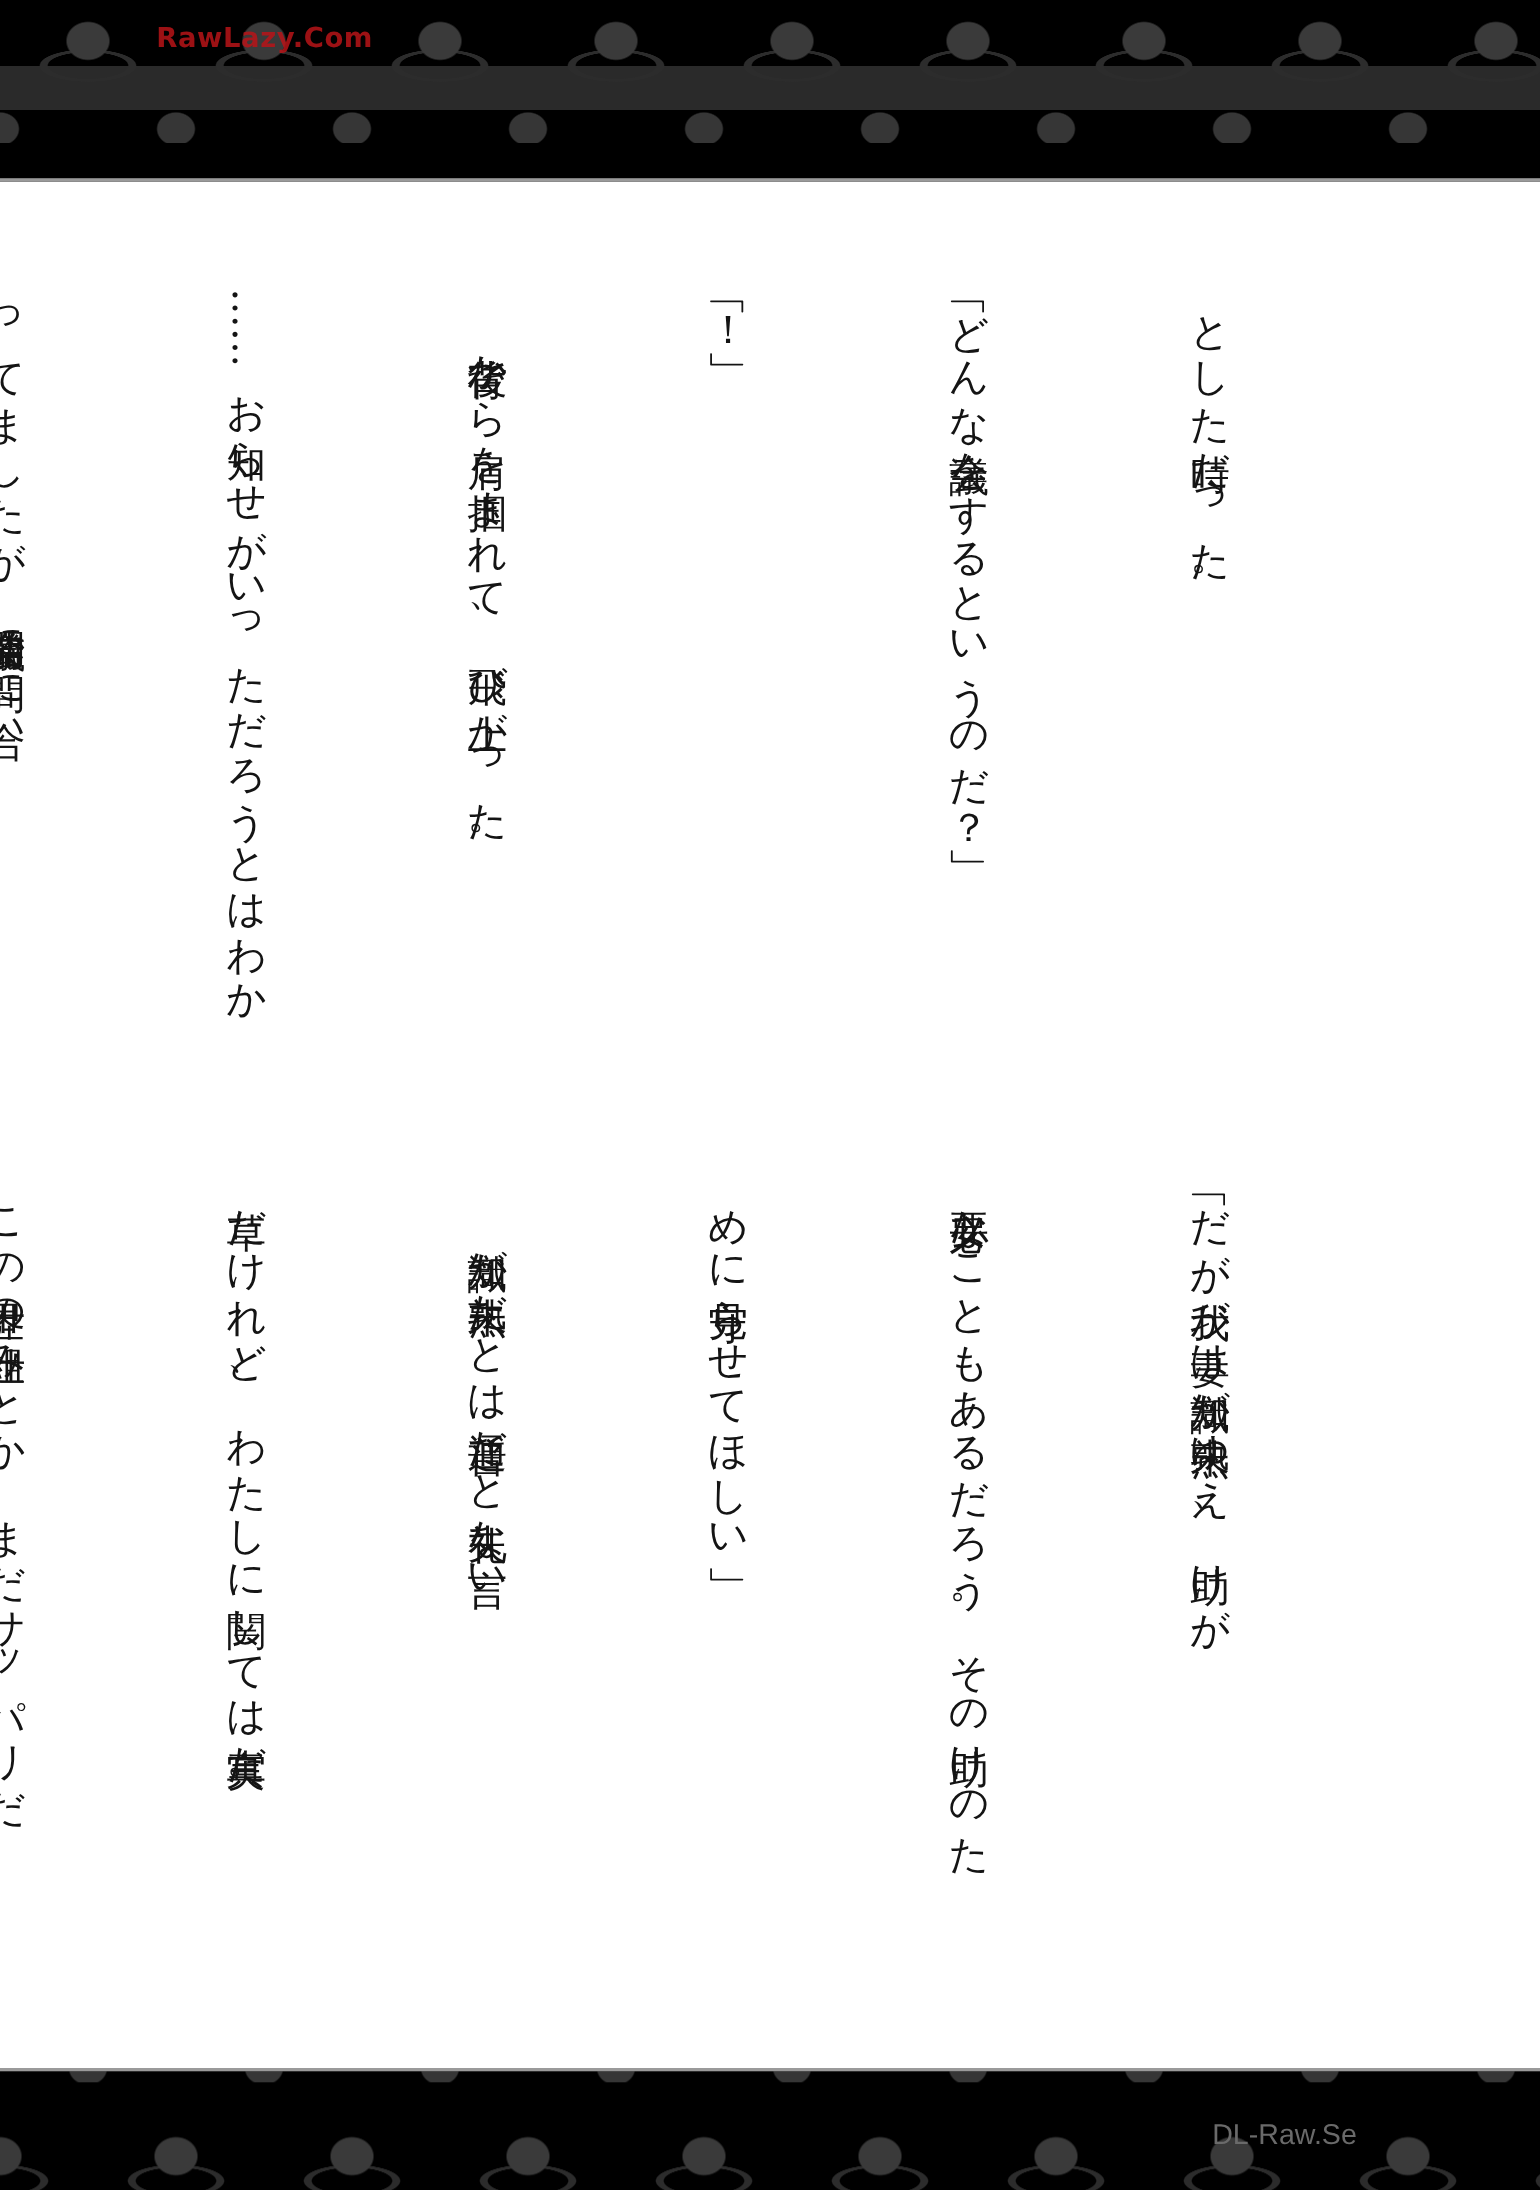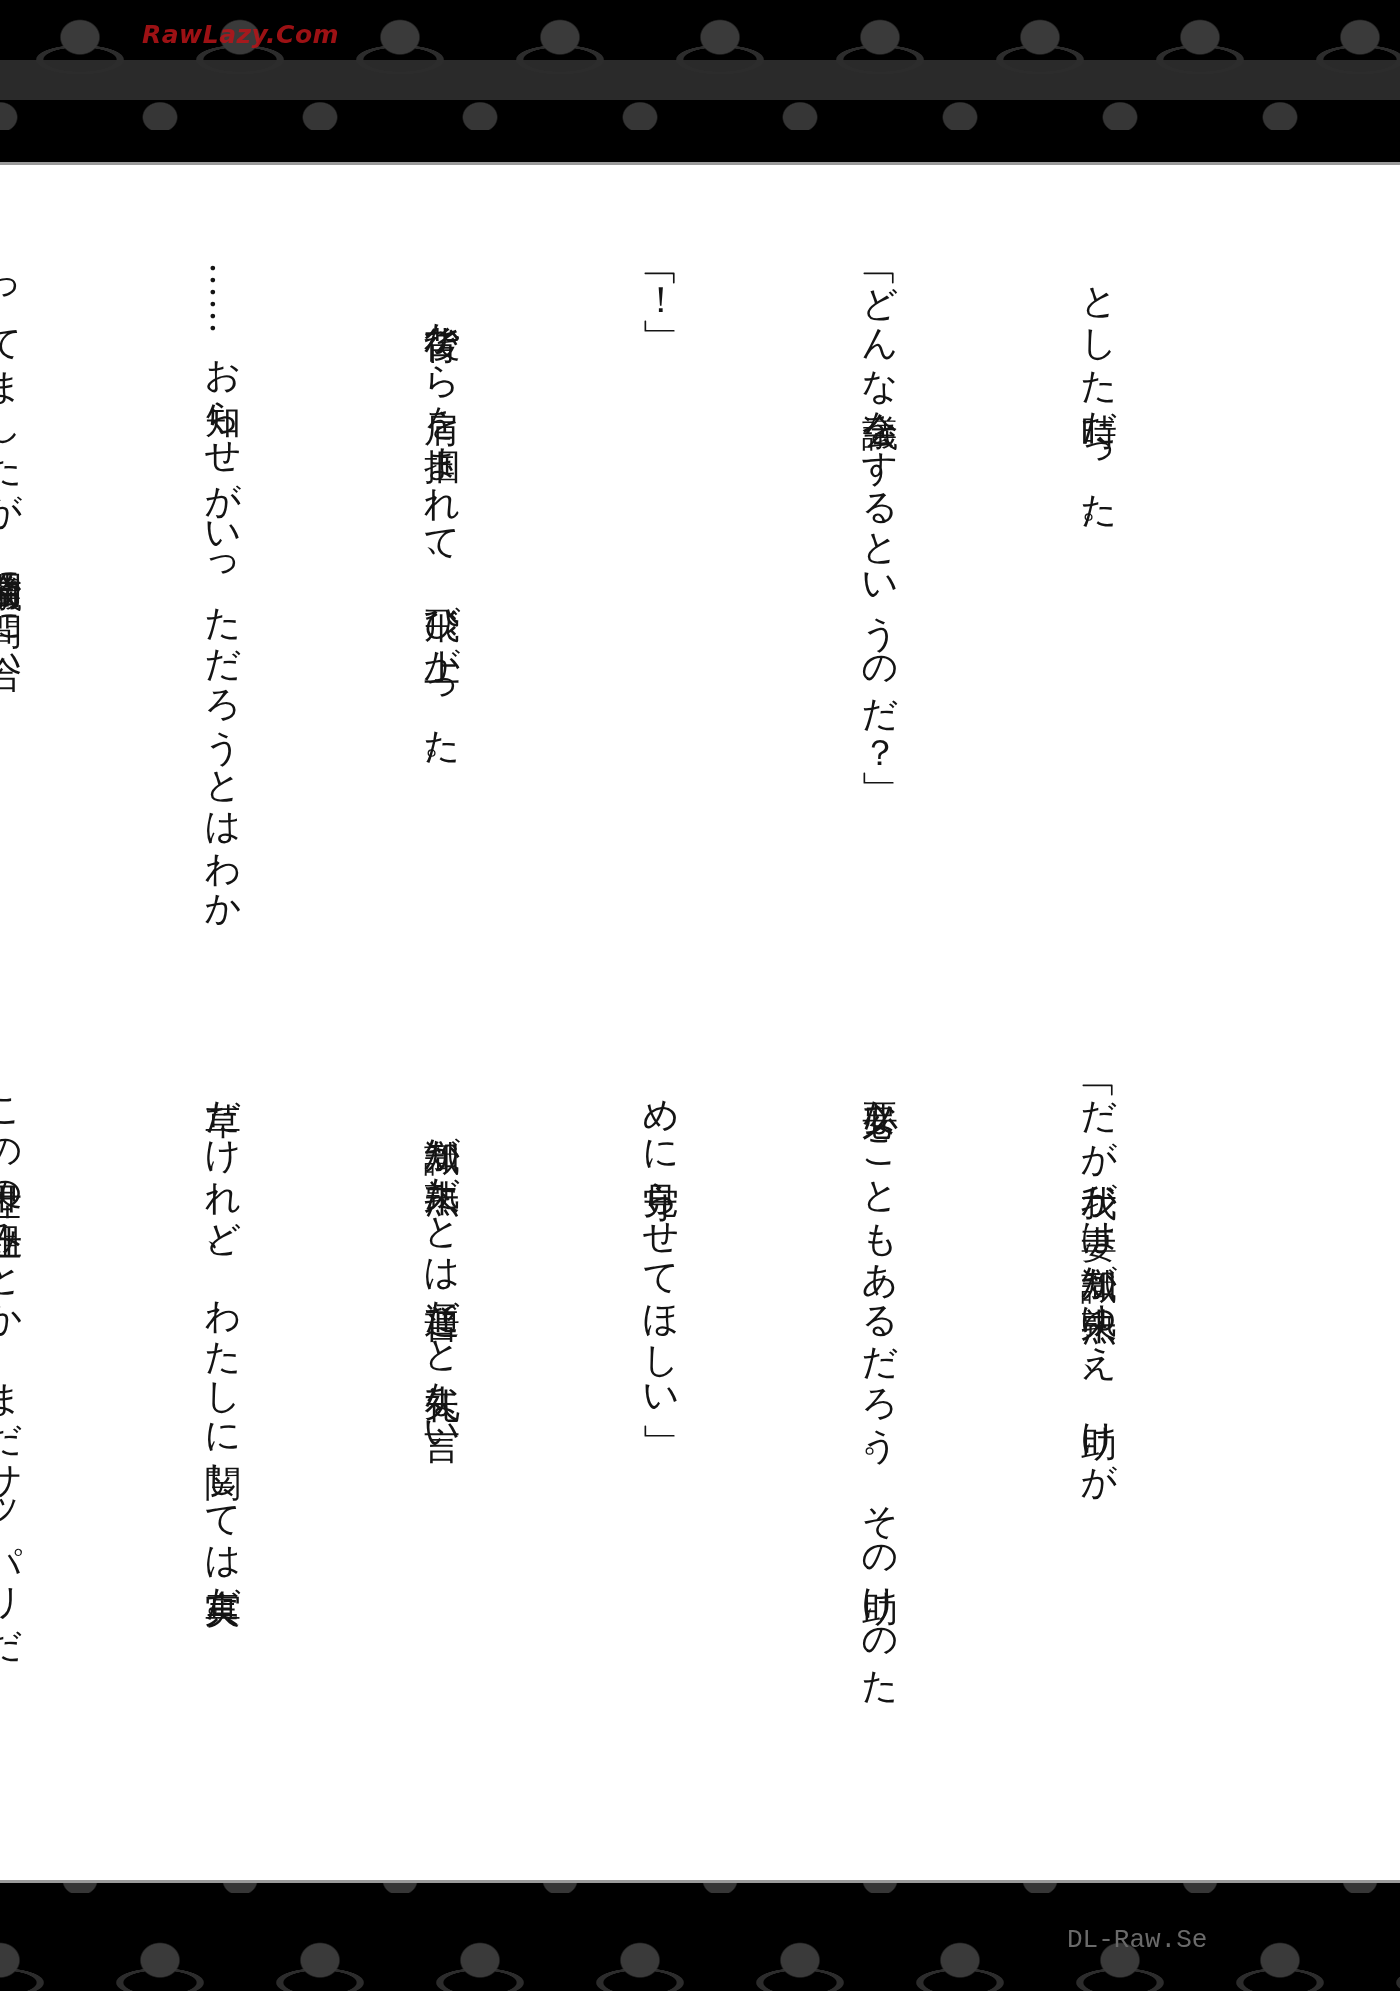--- a/index.html
+++ b/index.html
@@ -18,25 +18,25 @@
       linear-gradient(#2a2a2a, #2a2a2a);
     background-size: 160px 160px, 160px 160px, 160px 160px, 160px 160px, 4px 40px;
     background-repeat: repeat, repeat, repeat, repeat, repeat-x;
     background-position: 0 -30px, 0 -30px, 0 -30px, 0 -30px, 78px 60px;
   }
   .band-top { top: 0; height: 162px; border-bottom: 3px solid #9a9a9a; }
   .band-bottom { top: 1880px; height: 111px; border-top: 3px solid #9a9a9a; background-position: 80px 10px, 80px 10px, 80px 10px, 80px 10px, 0 200px; }
   .wm-top {
     position: absolute; left: 142px; top: 20px;
     font-family: "DejaVu Sans", "Liberation Sans", sans-serif;
-    font-size: 25px; font-weight: bold; color: #b81418; opacity: .85; letter-spacing: .5px; font-style: italic;
+    font-size: 25px; font-weight: bold; color: #b81418; opacity: .85; letter-spacing: .5px;
   }
   .wm-bottom {
-    position: absolute; left: 1067px; top: 42px;
-    font-family: Liberation Mono, monospace;
+    position: absolute; left: 1102px; top: 42px;
+    font-family: Liberation Sans, sans-serif;
     font-size: 26px; color: #6a6a6a; letter-spacing: 0;
   }
   .text-block {
     position: absolute; writing-mode: vertical-rl; -webkit-writing-mode: vertical-rl;
     font-size: 36px; line-height: 73px; color: #141414; white-space: pre;
   }
   .block-upper { top: 262px; right: 118px; height: 700px; }
   .block-lower { top: 1074px; right: 118px; height: 700px; }
   .col { display: block; }
 </style>

